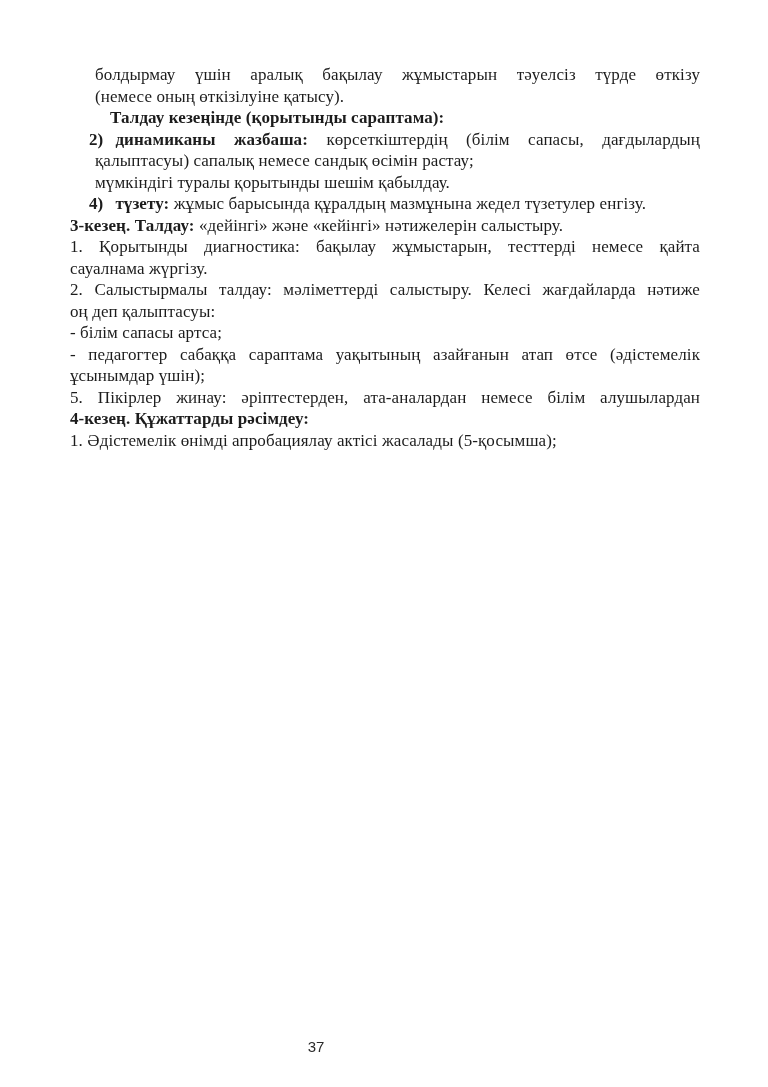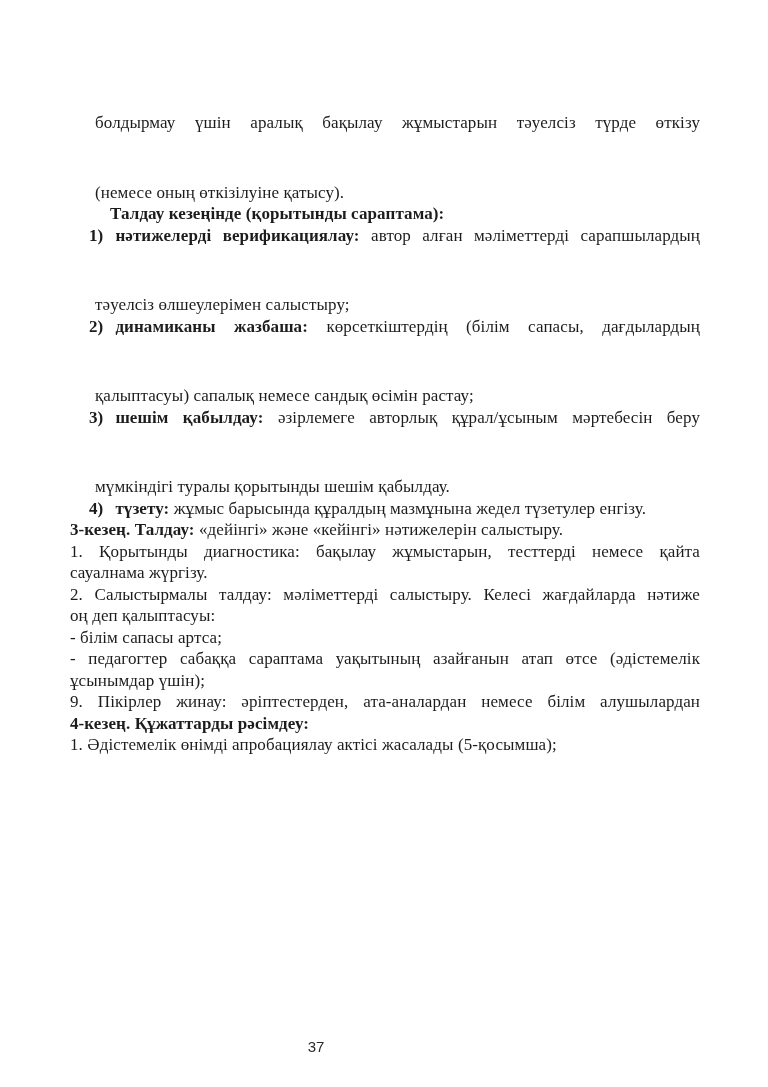--- a/index.html
+++ b/index.html
@@ -25,21 +25,21 @@
   .para { margin: 0; }
   .line {
     text-align: justify;
     text-align-last: justify;
   }
   .line.last {
     text-align-last: left;
   }
   
   .line.nf { padding-left: 19px; }
-  .line.nc { padding-left: 25px; margin-top: 48px; }
+  .line.nc { padding-left: 25px; }
   
   .line.ind { padding-left: 40px; }
   .b { font-weight: bold; }
   .i { }
   .sp { display: inline-block; width: 12px; }
   .page-number {
     position: absolute;
     left: 0; top: 1038px; width: 632px;
     text-align: center;
     font-family: "Liberation Sans", "DejaVu Sans", sans-serif;
@@ -53,29 +53,24 @@
 <div class="page">
   <div class="doc-body" id="doc-body">
       <div class="para">
         <div class="line nc"><span class="">болдырмау үшін аралық бақылау жұмыстарын тәуелсіз түрде өткізу</span></div>
         <div class="line last nc"><span class="">(немесе оның өткізілуіне қатысу).</span></div>
       </div>
       <div class="para">
         <div class="line last ind"><span class="b">Талдау кезеңінде (қорытынды сараптама):</span></div>
       </div>
       <div class="para">
-        <div class="line nf"><span class="b">1)</span><span class="sp"></span><span class="b">нәтижелерді верификациялау:</span><span class=""> автор алған мәліметтерді сарапшылардың</span></div>
-        <div class="line last nc"><span class="">тәуелсіз өлшеулерімен салыстыру;</span></div>
-      </div>
-      <div class="para">
         <div class="line nf"><span class="b">2)</span><span class="sp"></span><span class="b">динамиканы жазбаша:</span><span class=""> көрсеткіштердің (білім сапасы, дағдылардың</span></div>
         <div class="line last nc"><span class="">қалыптасуы) сапалық немесе сандық өсімін растау;</span></div>
       </div>
       <div class="para">
-        <div class="line nf"><span class="b">3)</span><span class="sp"></span><span class="b">шешім қабылдау:</span><span class=""> әзірлемеге авторлық құрал/ұсыным мәртебесін беру</span></div>
         <div class="line last nc"><span class="">мүмкіндігі туралы қорытынды шешім қабылдау.</span></div>
       </div>
       <div class="para">
         <div class="line last nf"><span class="b">4)</span><span class="sp"></span><span class="b">түзету:</span><span class=""> жұмыс барысында құралдың мазмұнына жедел түзетулер енгізу.</span></div>
       </div>
       <div class="para">
         <div class="line last"><span class="b">3-кезең. Талдау:</span><span class=""> «дейінгі» және «кейінгі» нәтижелерін салыстыру.</span></div>
       </div>
       <div class="para">
         <div class="line"><span class="">1. Қорытынды диагностика: бақылау жұмыстарын, тесттерді немесе қайта</span></div>
@@ -86,21 +81,21 @@
         <div class="line last"><span class="">оң деп қалыптасуы:</span></div>
       </div>
       <div class="para">
         <div class="line last"><span class="">- білім сапасы артса;</span></div>
       </div>
       <div class="para">
         <div class="line"><span class="">- педагогтер сабаққа сараптама уақытының азайғанын атап өтсе (әдістемелік</span></div>
         <div class="line last"><span class="">ұсынымдар үшін);</span></div>
       </div>
       <div class="para">
-        <div class="line"><span class="">9. Пікірлер жинау: әріптестерден, ата-аналардан немесе білім алушылардан</span></div>
+        <div class="line"><span class="">5. Пікірлер жинау: әріптестерден, ата-аналардан немесе білім алушылардан</span></div>
       </div>
       <div class="para">
         <div class="line last"><span class="b">4-кезең. Құжаттарды рәсімдеу:</span></div>
       </div>
       <div class="para">
         <div class="line last"><span class="">1. Әдістемелік өнімді апробациялау актісі жасалады </span><span class="i">(5-қосымша);</span></div>
       </div>
     </div>
   <div class="page-number">37</div>
 </div>

